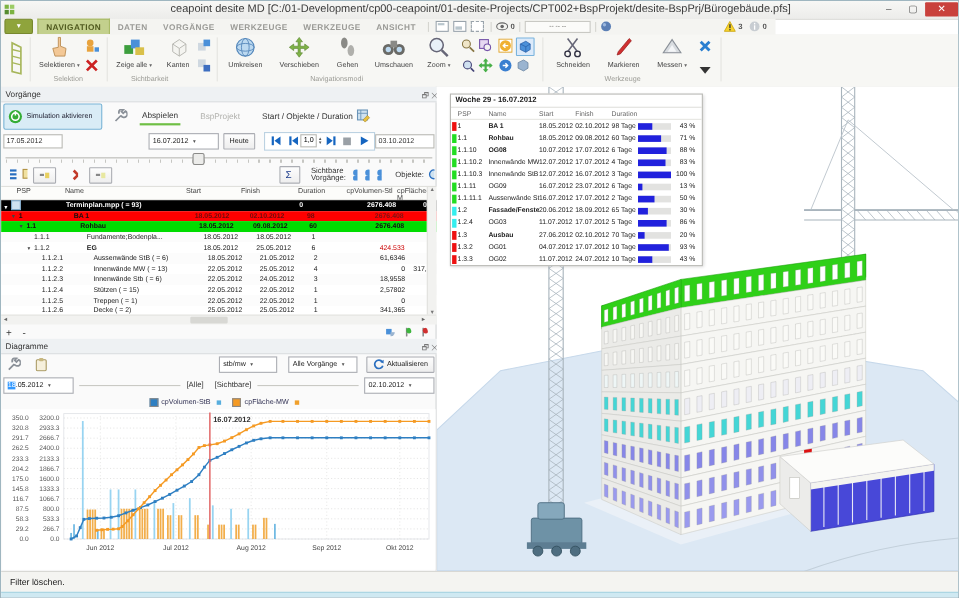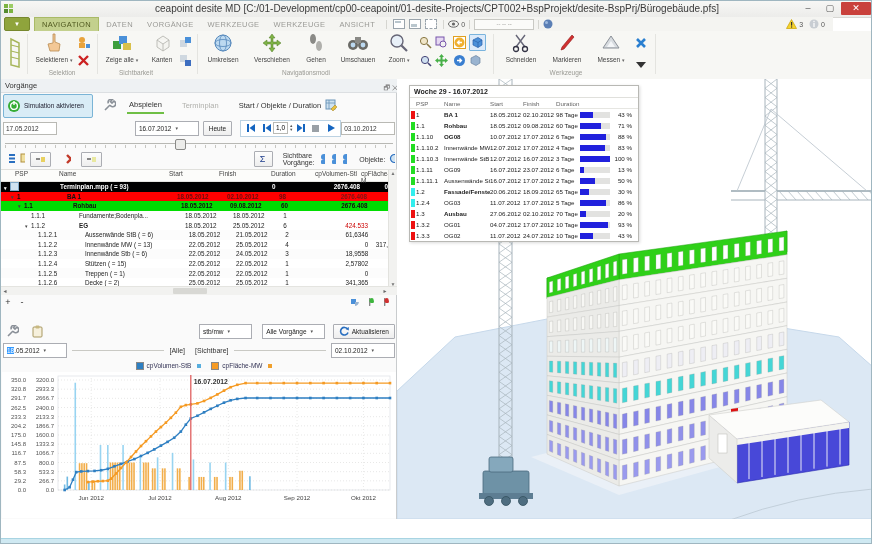--- a/index.html
+++ b/index.html
@@ -5,21 +5,21 @@
   html,body{margin:0;padding:0;background:#888;}
   #app{position:relative;width:872px;height:544px;background:#fff;font-family:"Liberation Sans",sans-serif;overflow:hidden;border:1px solid #9fb6c0;box-sizing:border-box;}
   .abs{position:absolute;}
   .flex{display:flex;align-items:center;}
   
   #titlebar{left:0;top:0;width:872px;height:16px;background:linear-gradient(#f7f7f5,#ececea);border-bottom:1px solid #d8d8d4;}
   #title-text{width:100%;text-align:center;font-size:10px;color:#3a3a3a;line-height:16px;}
   .winbtn{width:22px;height:13px;text-align:center;font-size:9px;line-height:13px;color:#555;}
   #close-btn{width:30px;background:#c9413c;color:#fff;border-radius:1px;}
   
-  #menubar{left:0;top:16px;width:832px;height:14px;background:#f4f4f1;border-bottom:1px solid #e2e2de;}
+  #menubar{left:0;top:16px;width:704px;height:14px;background:#f4f4f1;border-bottom:1px solid #e2e2de;font-weight:bold;}
   .mtab{font-size:7.5px;letter-spacing:.4px;color:#9a9a96;padding:0 7px;line-height:13px;}
   .mtab.active{background:#c3d08d;color:#50591f;border:1px solid #a9ba67;border-bottom:none;}
   #menu-btn{width:24px;height:12px;background:#8fa43c;border:1px solid #77882e;border-radius:2px;margin:0 4px 0 3px;color:#fff;font-size:6px;text-align:center;line-height:12px;}
   .msep{width:1px;height:9px;background:#d5d5d0;margin:0 4px;}
   .miniwin{width:10px;height:8px;border:1px solid #9aa4ac;background:#fff;margin:0 2px;position:relative;}
   .miniwin i{position:absolute;background:#b9c6cd;}
   .cnt{font-size:7px;color:#555;margin-left:2px;}
   #dash-field{width:58px;height:9px;border:1px solid #c9c9c4;background:#fbfbf9;font-size:6px;color:#9a9a96;text-align:center;line-height:9px;}
   
   #ribbon{left:0;top:30px;width:872px;height:48px;background:#f7f7f4;border-bottom:1px solid #e0e0dc;}
@@ -343,21 +343,21 @@
           <rect x="6.3" y="2" width="1.4" height="4" fill="#fff"></rect>
         </svg>
       <b>Simulation aktivieren</b>
     </div>
     <div class="toolbtn" style="margin-left:6px">
       <svg width="13" height="13">
           <path d="M2,11 L7,6 M7,6 a3,3 0 1 0 4,-4 l-2,2 -1.6,-1.6 2,-2 a3,3 0 0 0 -4,4" stroke="#8a9098" stroke-width="1.6" fill="none"></path>
         </svg>
     </div>
     <div class="simtab on">Abspielen</div>
-    <div class="simtab off">Terminplan</div>
+    <div class="simtab off">BspProjekt</div>
     <div id="sfd">Start / Objekte / Duration</div>
     <div class="toolbtn">
       <svg width="13" height="13">
           <rect x="1" y="1" width="9" height="9" fill="#cfe2f0" stroke="#6a94b8"></rect>
           <path d="M1,4 L10,4 M4,1 L4,10" stroke="#6a94b8" stroke-width="0.8"></path>
           <path d="M8,12 L12,8 L10,6 L6,10 Z" fill="#e8c040" stroke="#a08020" stroke-width="0.5"></path>
         </svg>
     </div>
   </div>
 
@@ -590,20 +590,24 @@
           <rect x="4" y="1" width="1.4" height="9" fill="#888"></rect>
           <circle cx="7" cy="3.5" r="2.6" fill="#3db53d"></circle>
         </svg>
       <svg class="pin" width="10" height="10">
           <rect x="4" y="1" width="1.4" height="9" fill="#888"></rect>
           <circle cx="7" cy="3.5" r="2.6" fill="#d03030"></circle>
         </svg>
     </span>
   </div>
 
+  <div class="abs ptitle" id="diagtitle">
+    <span>Diagramme</span>
+    <span class="pbtns"><span>🗗</span> <span>✕</span></span>
+  </div>
   <div class="abs flex" id="diagtools">
     <div class="toolbtn">
       <svg width="13" height="13">
           <path d="M2,11 L7,6 M7,6 a3,3 0 1 0 4,-4 l-2,2 -1.6,-1.6 2,-2 a3,3 0 0 0 -4,4" stroke="#8a9098" stroke-width="1.6" fill="none"></path>
         </svg>
     </div>
     <div class="toolbtn" style="margin-left:6px">
       <svg width="11" height="13">
           <rect x="1" y="2" width="9" height="10" rx="1" fill="#f6f0dc" stroke="#a89860"></rect>
           <rect x="3.5" y="0.5" width="4" height="3" rx="1" fill="#c8b880"></rect>
@@ -830,20 +834,23 @@
         <rect x="333.58" y="9.79375" width="2.6" height="2.6" fill="#f59a23"></rect>
         <rect x="346.86" y="9.79375" width="2.6" height="2.6" fill="#f59a23"></rect>
         <rect x="360.14" y="9.79375" width="2.6" height="2.6" fill="#f59a23"></rect>
         <rect x="373.41999999999996" y="9.79375" width="2.6" height="2.6" fill="#f59a23"></rect>
         <rect x="386.7" y="9.79375" width="2.6" height="2.6" fill="#f59a23"></rect>
         <line x1="188.8" y1="3" x2="188.8" y2="118" stroke="#e06060" stroke-width="1.3"></line>
         <text x="191.8" y="12" font-size="6.8" font-weight="bold" fill="#333" font-family="Liberation Sans">16.07.2012</text>
       </svg>
   </div>
 
+  <div class="abs" id="statusbar">
+    <span>Filter löschen.</span>
+  </div>
   <div class="abs" id="bottomstrip"></div>
 
   <div class="abs" id="viewport">
     <svg id="scene" width="476" height="440">
         <polygon points="0,312 58,258 232,224 442,258 476,288 476,440 0,440" fill="#dce8f4" stroke="#c6d8ea" stroke-width="1"></polygon>
         <path d="M330,442 Q400,416 476,410" fill="none" stroke="#c2cfda" stroke-width="1"></path>
         <polygon points="134,378 222,416 402,366 314,332" fill="#eaf0f7" stroke="none" stroke-width="0.5"></polygon>
         <line x1="368" y1="0" x2="368" y2="250" stroke="#a8b4bc" stroke-width="1"></line>
         <line x1="380" y1="0" x2="380" y2="250" stroke="#a8b4bc" stroke-width="1"></line>
         <line x1="368" y1="0" x2="380" y2="9.25925925925926" stroke="#a8b4bc" stroke-width="0.7"></line>

